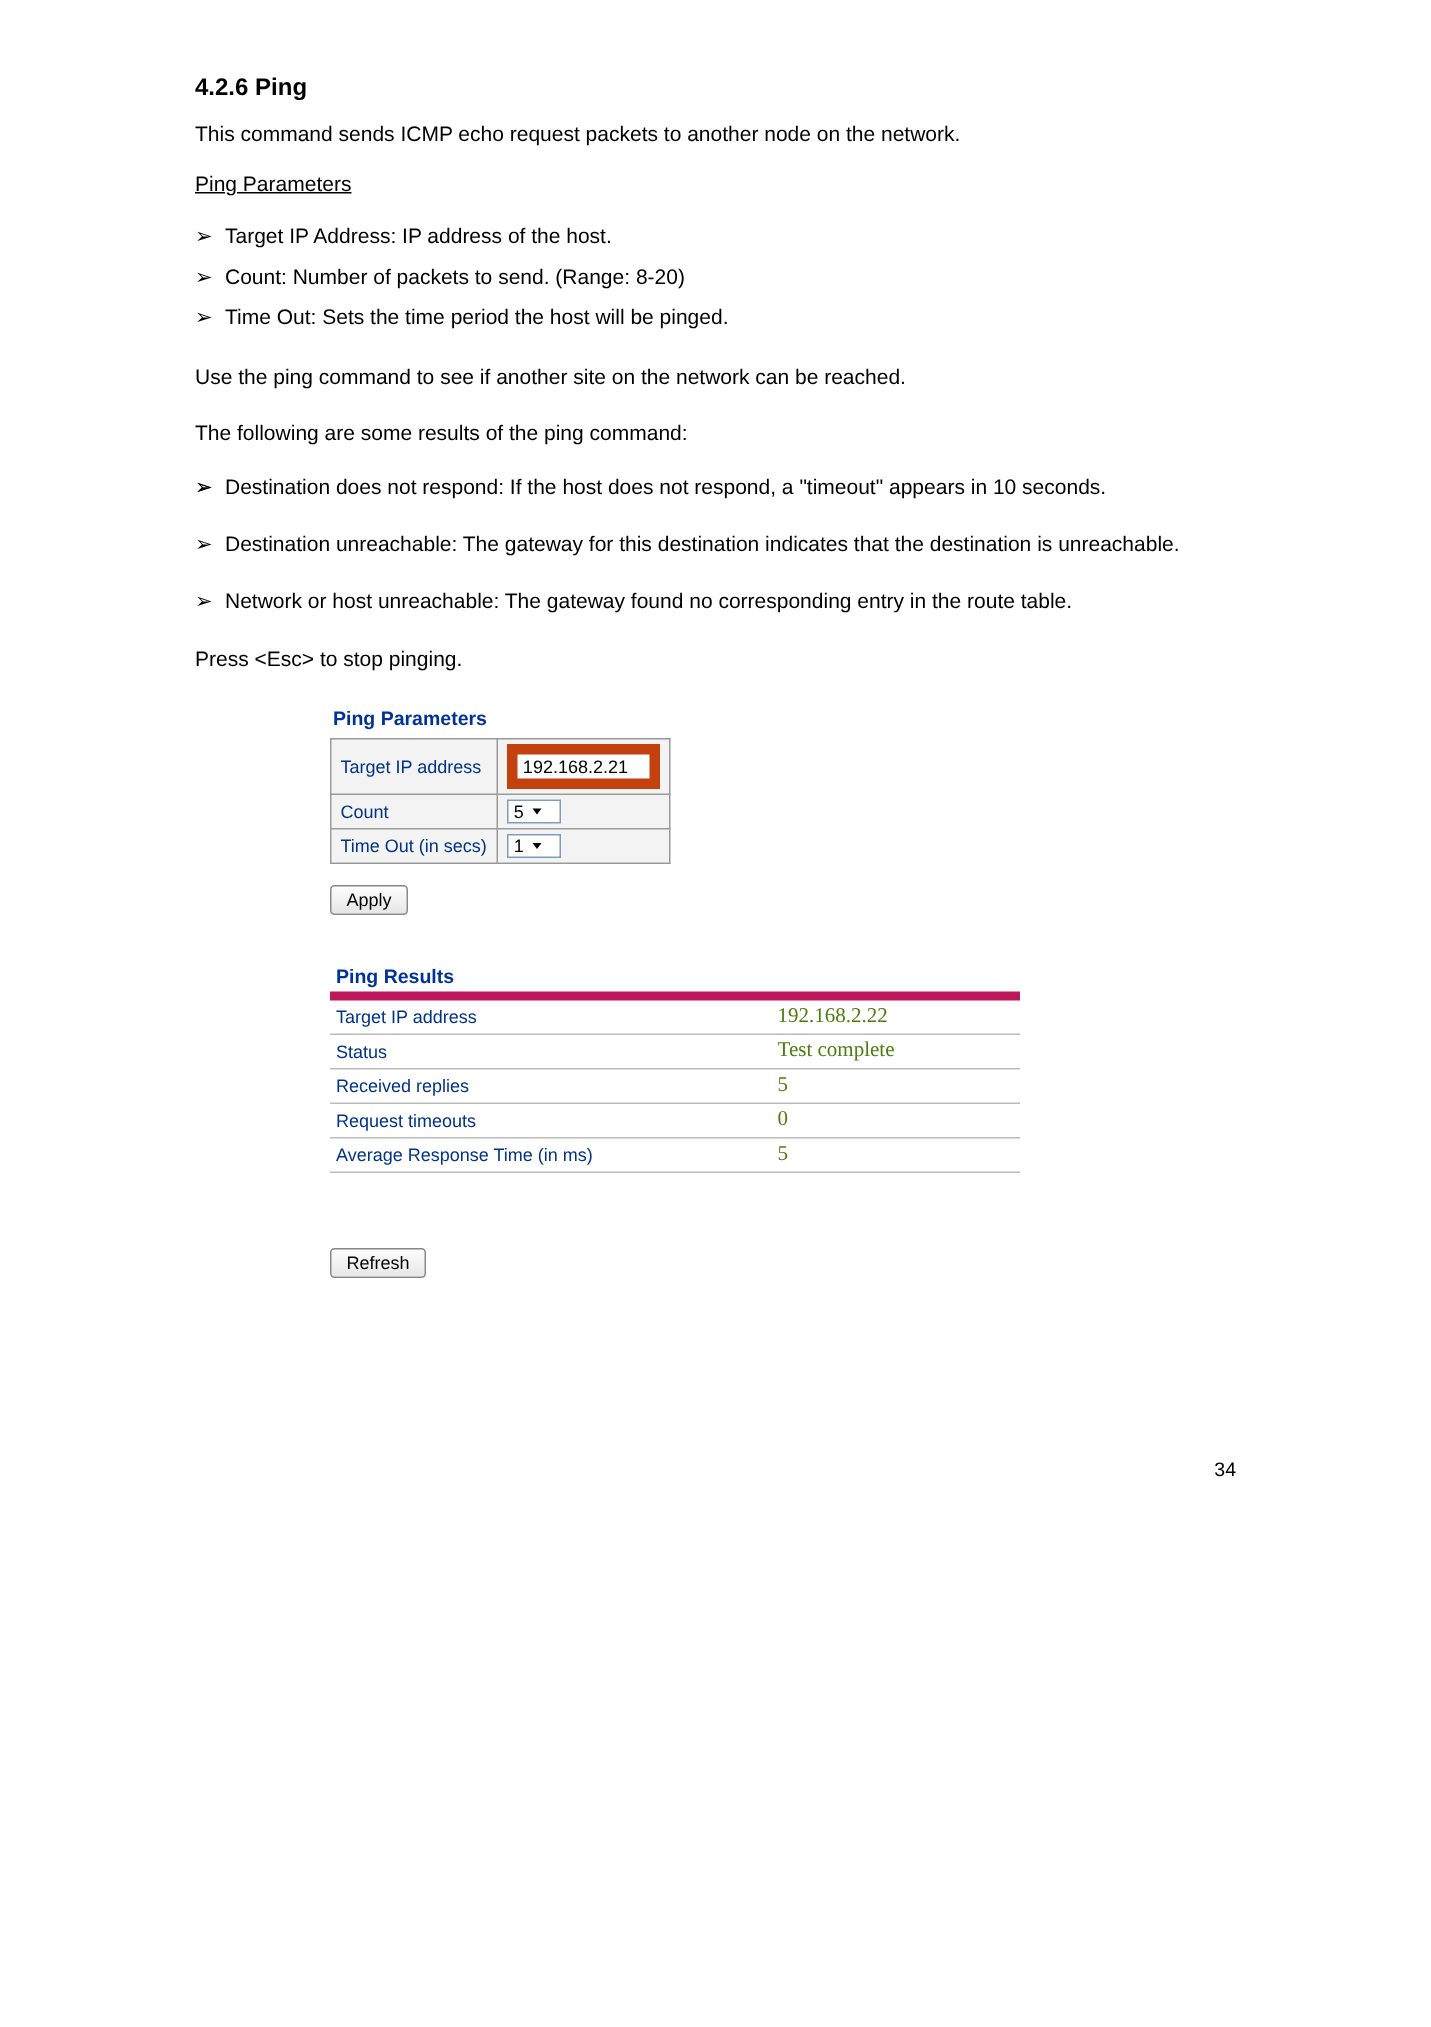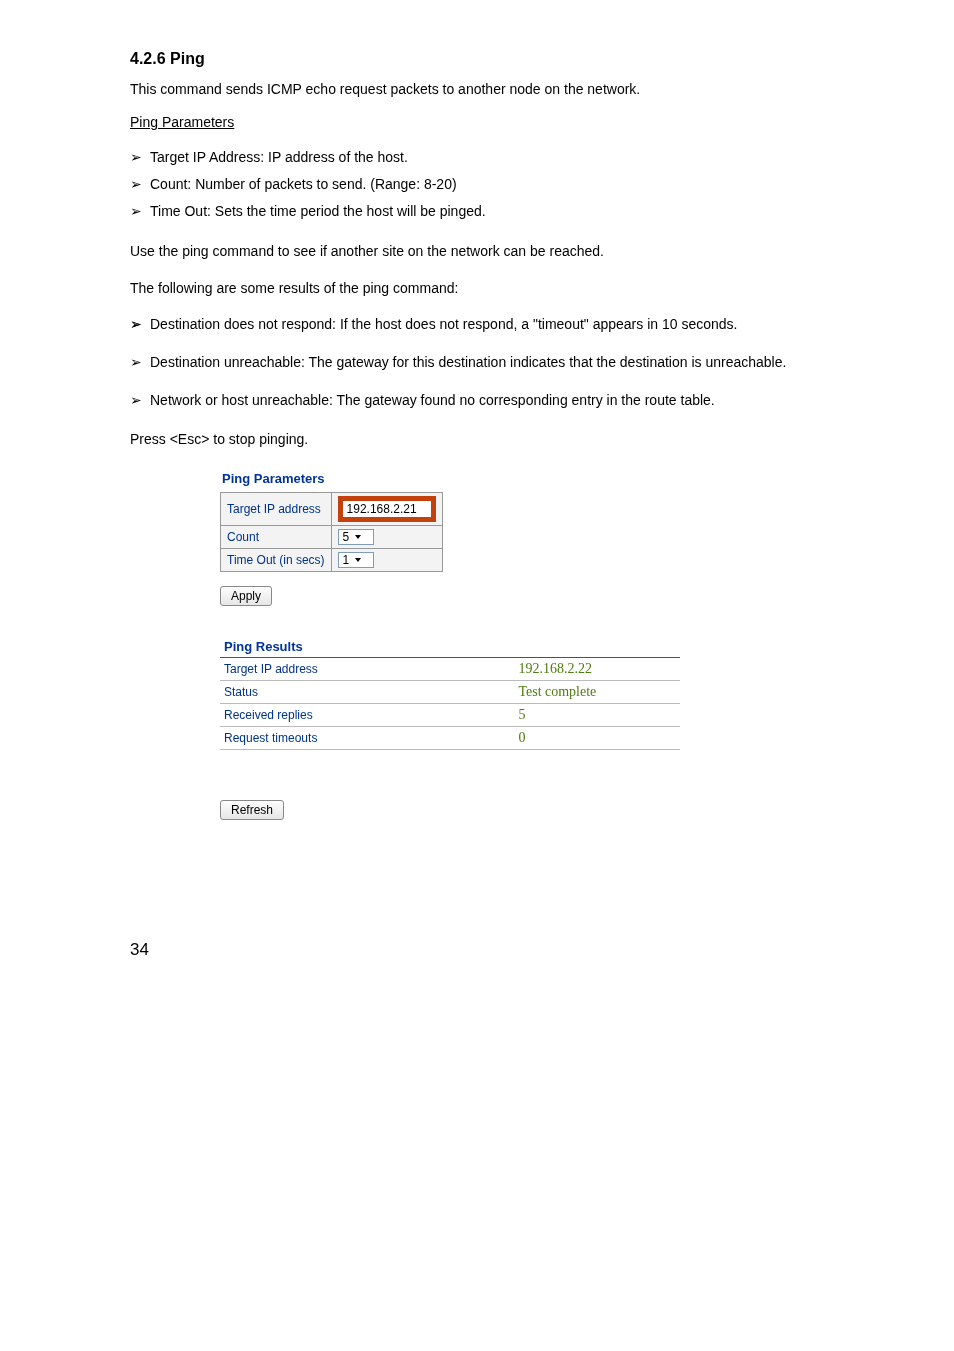--- a/index.html
+++ b/index.html
@@ -67,21 +67,21 @@
       padding: 3px 6px;
       background: #f3f3f3;
       white-space: nowrap;
     }
     table.params td.label {
       color: #003388;
     }
     .fake-input {
       display: inline-block;
       background: #ffffff;
-      border: 5px solid #c2410c;
+      border: 7px solid #c2410c;
       padding: 1px 4px;
       font-size: 12px;
       min-width: 80px;
       color: #000;
     }
     .fake-select {
       display: inline-flex;
       align-items: center;
       background: #ffffff;
       border: 1px solid #7f9db9;
@@ -110,39 +110,39 @@
       border-collapse: collapse;
       font-size: 12px;
       width: 460px;
       margin-top: 30px;
     }
     table.results th {
       text-align: left;
       color: #003399;
       font-weight: bold;
       font-size: 13px;
-      border-bottom: 1px solid #be185d;
+      border-bottom: 6px solid #be185d;
       padding: 3px 4px;
     }
     table.results td {
       border-bottom: 1px solid #bbb;
       padding: 3px 4px;
     }
     table.results td.rlabel {
       color: #003388;
       width: 64%;
     }
     table.results td.rval {
       color: #4d7c0f;
       font-family: "Times New Roman", serif;
       font-size: 14px;
     }
     .page-number {
-      text-align: left;
-      font-size: 17px;
+      text-align: right;
+      font-size: 13px;
       margin-top: 120px;
     }
   </style>
 </head>
 <body>
 
 <div class="page">
 
   <h2>4.2.6 Ping</h2>
 
@@ -217,20 +217,24 @@
         <td class="rval">Test complete</td>
       </tr>
       <tr>
         <td class="rlabel">Received replies</td>
         <td class="rval">5</td>
       </tr>
       <tr>
         <td class="rlabel">Request timeouts</td>
         <td class="rval">0</td>
       </tr>
+      <tr>
+        <td class="rlabel">Average Response Time (in ms)</td>
+        <td class="rval">5</td>
+      </tr>
     </tbody>
       </table>
 
     <div style="margin-top:36px;">
       <span class="btn">Refresh</span>
     </div>
 
   </div>
 
   <div class="page-number">34</div>

